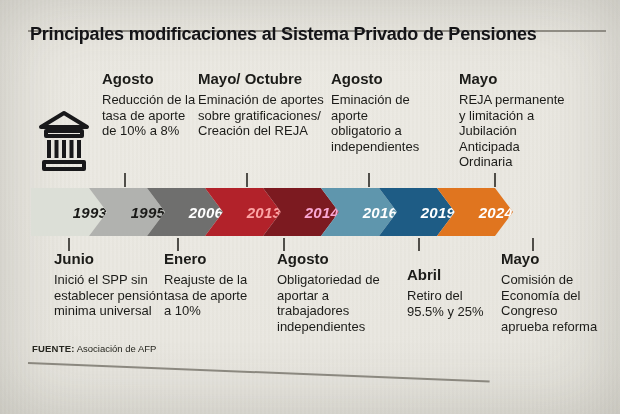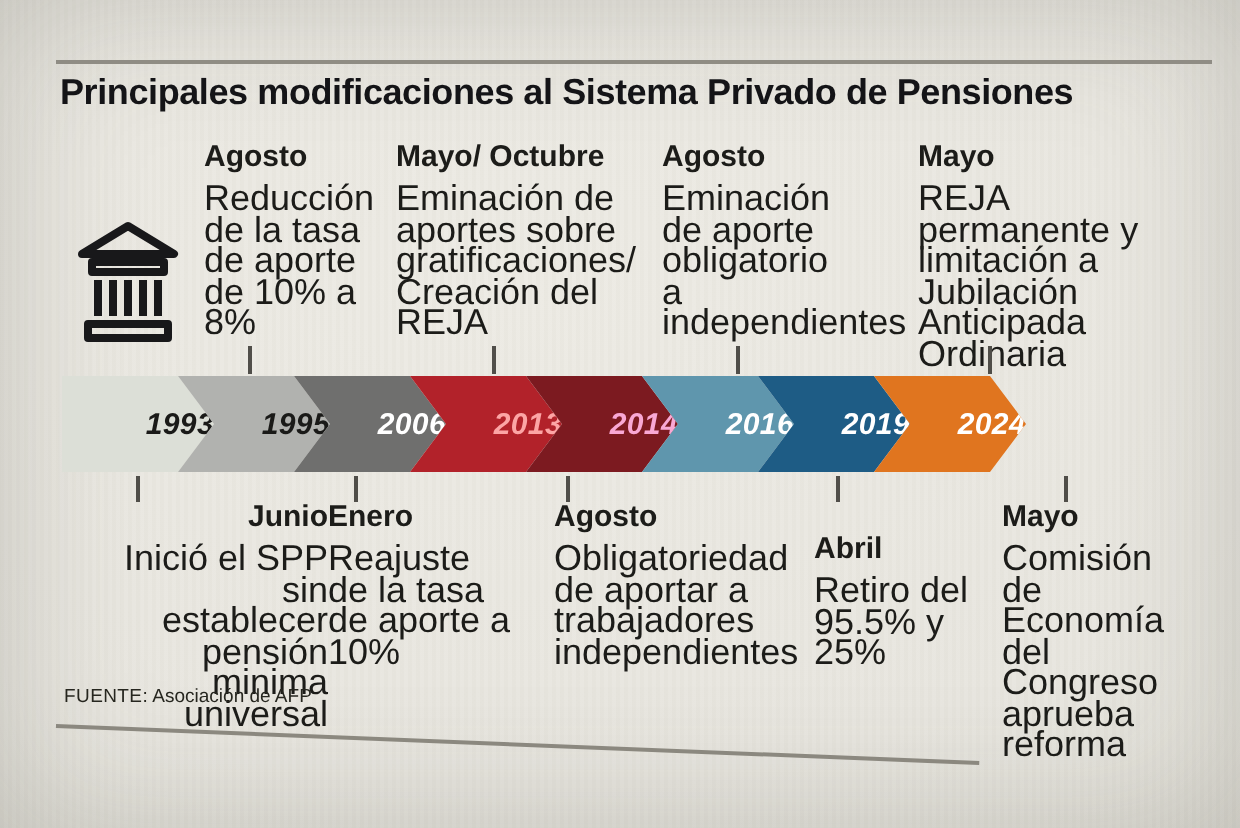--- a/index.html
+++ b/index.html
@@ -16,50 +16,50 @@
   .rule-top {
     position:absolute; left:28px; top:30px; width:578px; height:2px;
     background:#8f8c84;
   }
   .rule-bottom {
     position:absolute; left:28px; top:362px; width:462px; height:1.5px;
     background:#8b887f; transform:rotate(2.3deg); transform-origin:left center;
   }
 
   .title {
-    position:absolute; left:30px; top:36px; width:575px;
+    position:absolute; left:30px; top:24px; width:575px;
     font-size:18px; font-weight:bold; color:#141417; letter-spacing:-0.2px;
   }
 
   .bank-icon { position:absolute; left:38px; top:110px; width:52px; height:62px; }
 
   
   .ann { position:absolute; color:#1c1c19; }
   .ann .month { font-size:15px; font-weight:bold; margin:0 0 5px 0; }
-  .ann .txt   { font-size:18px; line-height:15.5px; margin:0; }
+  .ann .txt   { font-size:13px; line-height:15.5px; margin:0; }
 
   
   .tick { position:absolute; width:2px; background:#504e49; }
   .tick.top { top:173px; height:14px; }
   .tick.bottom { top:238px; height:13px; }
 
   
   .timeline { position:absolute; left:31px; top:188px; height:48px; display:flex; }
   .seg {
     width:76px; height:48px; margin-left:-18px; flex:0 0 auto;
     display:flex; align-items:center; justify-content:flex-end;
     clip-path: polygon(0 0, calc(100% - 18px) 0, 100% 50%, calc(100% - 18px) 100%, 0 100%, 18px 50%);
     font-style: italic;
   }
   .seg .yr { font-size:15px; font-weight:bold; letter-spacing:.2px; padding-left:12px; }
   .seg.first { margin-left:0; clip-path: polygon(0 0, calc(100% - 18px) 0, 100% 50%, calc(100% - 18px) 100%, 0 100%); }
   .seg.first .yr { padding-left:0; }
 
   .fuente { position:absolute; left:32px; top:343px; font-size:9.5px; color:#26261f; }
-  .fuente b { font-weight:normal; letter-spacing:.2px; }
+  .fuente b { font-weight:bold; letter-spacing:.2px; }
 </style>
 </head>
 <body>
 
 <div class="stage">
 
   <div class="rule-top"></div>
 
   <div class="title">Principales modificaciones al Sistema Privado de Pensiones</div>
 
@@ -122,21 +122,21 @@
       <span class="yr" style="color: rgb(255, 255, 255);">2024</span>
     </div>
   </div>
 
   <div class="tick bottom" style="left:68px;"></div>
   <div class="tick bottom" style="left:177px;"></div>
   <div class="tick bottom" style="left:283px;"></div>
   <div class="tick bottom" style="left:418px;"></div>
   <div class="tick bottom" style="left:532px;"></div>
 
-  <div class="ann" style="left:54px; top:250px; width:110px;text-align:right;">
+  <div class="ann" style="left:54px; top:250px; width:110px;">
     <p class="month">Junio</p>
     <p class="txt">Inició el SPP sin establecer pensión minima universal</p>
   </div>
   <div class="ann" style="left:164px; top:250px; width:92px;">
     <p class="month">Enero</p>
     <p class="txt">Reajuste de la tasa de aporte a 10%</p>
   </div>
   <div class="ann" style="left:277px; top:250px; width:104px;">
     <p class="month">Agosto</p>
     <p class="txt">Obligatoriedad de aportar a trabajadores independientes</p>

